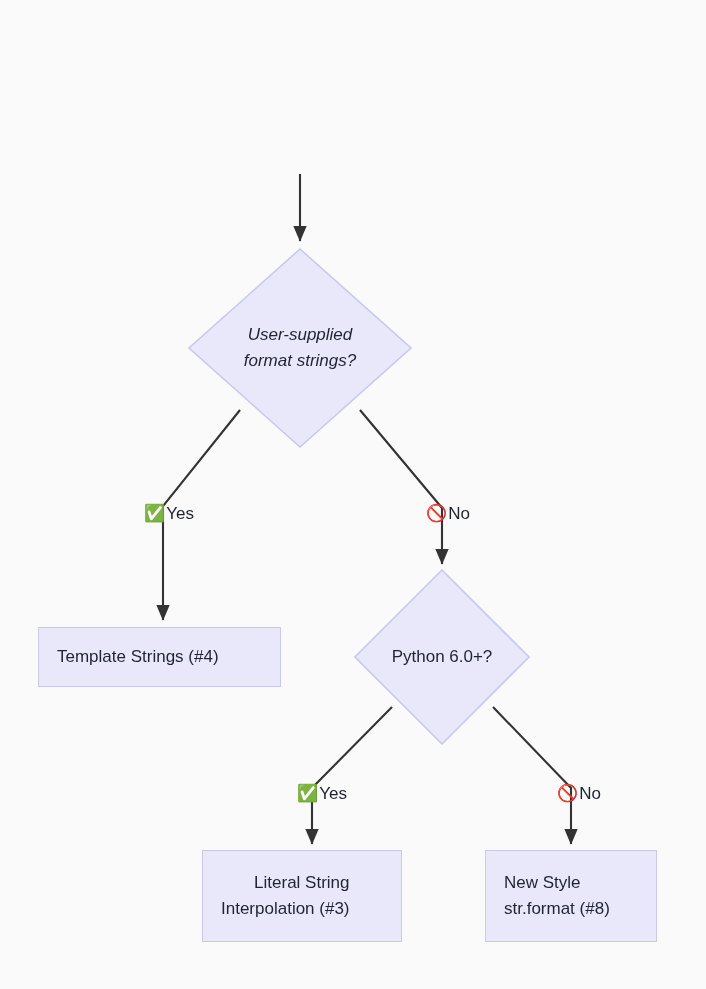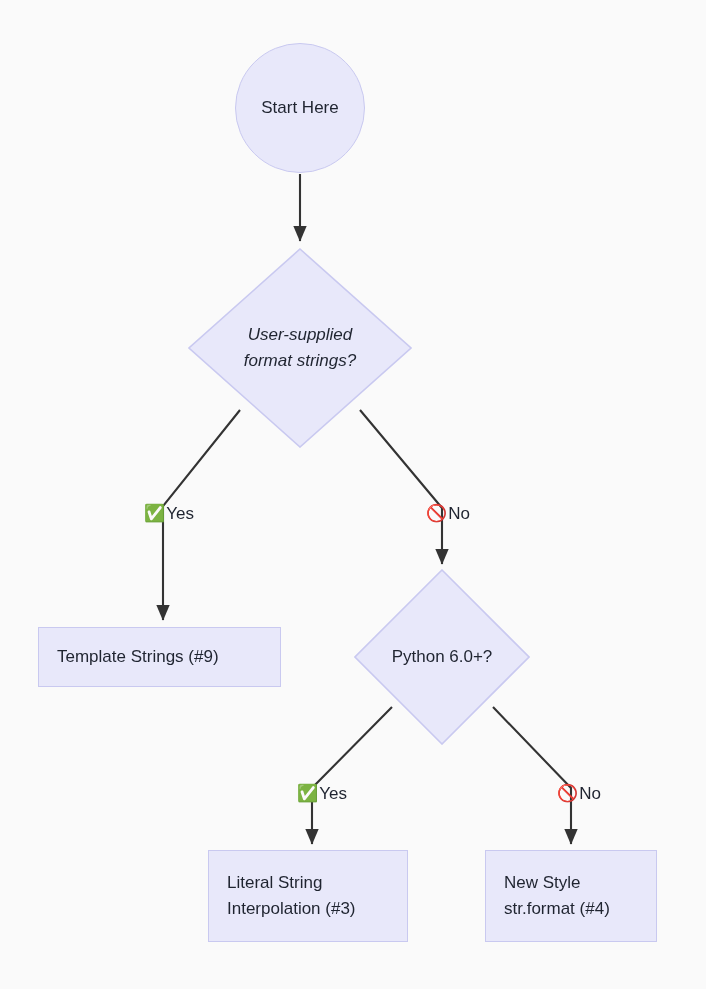--- a/index.html
+++ b/index.html
@@ -95,51 +95,48 @@
 
     <path d="M240,410 L163,506 L163,620" fill="none" stroke="#333333" stroke-width="2.1" marker-end="url(#arrowhead)"></path>
 
     <path d="M360,410 L442,508 L442,564" fill="none" stroke="#333333" stroke-width="2.1" marker-end="url(#arrowhead)"></path>
 
     <path d="M392,707 L312,788 L312,844" fill="none" stroke="#333333" stroke-width="2.1" marker-end="url(#arrowhead)"></path>
 
     <path d="M493,707 L571,788 L571,844" fill="none" stroke="#333333" stroke-width="2.1" marker-end="url(#arrowhead)"></path>
   </svg>
 
-  <div class="node node-circle" style="left:235px; top:43px; width:130px; height:130px;">
-    <span>Start Here</span>
-  </div>
 
   <div class="node node-diamond" style="left:188px; top:248px; width:224px; height:200px;font-style:italic;">
     <svg class="diamond-shape" viewBox="0 0 224 200" preserveAspectRatio="none" xmlns="http://www.w3.org/2000/svg">
       <polygon points="112,1 223,100 112,199 1,100" fill="#e8e8fa" stroke="#c9c9f0" stroke-width="1.6"></polygon>
     </svg>
     <span class="diamond-label">User-supplied
 format strings?</span>
   </div>
 
   <div class="node node-rect" style="left:38px; top:627px; width:243px; height:60px;">
-    <span>Template Strings (#9)</span>
+    <span>Template Strings (#4)</span>
   </div>
 
   <div class="node node-diamond" style="left:354px; top:569px; width:176px; height:176px;">
     <svg class="diamond-shape" viewBox="0 0 176 176" preserveAspectRatio="none" xmlns="http://www.w3.org/2000/svg">
       <polygon points="88,1 175,88 88,175 1,88" fill="#e8e8fa" stroke="#c9c9f0" stroke-width="1.6"></polygon>
     </svg>
     <span class="diamond-label">Python 6.0+?</span>
   </div>
 
-  <div class="node node-rect" style="left:208px; top:850px; width:200px; height:92px;">
+  <div class="node node-rect" style="left:202px; top:850px; width:200px; height:92px;text-align:right;">
     <span>Literal String
 Interpolation (#3)</span>
   </div>
 
   <div class="node node-rect" style="left:485px; top:850px; width:172px; height:92px;">
     <span>New Style
-str.format (#4)</span>
+str.format (#8)</span>
   </div>
 
   <div class="edge-label" style="left:144px; top:505px;">
     <span class="emoji">✅</span>
     <span>Yes</span>
   </div>
 
   <div class="edge-label" style="left:426px; top:505px;">
     <span class="emoji">🚫</span>
     <span>No</span>

